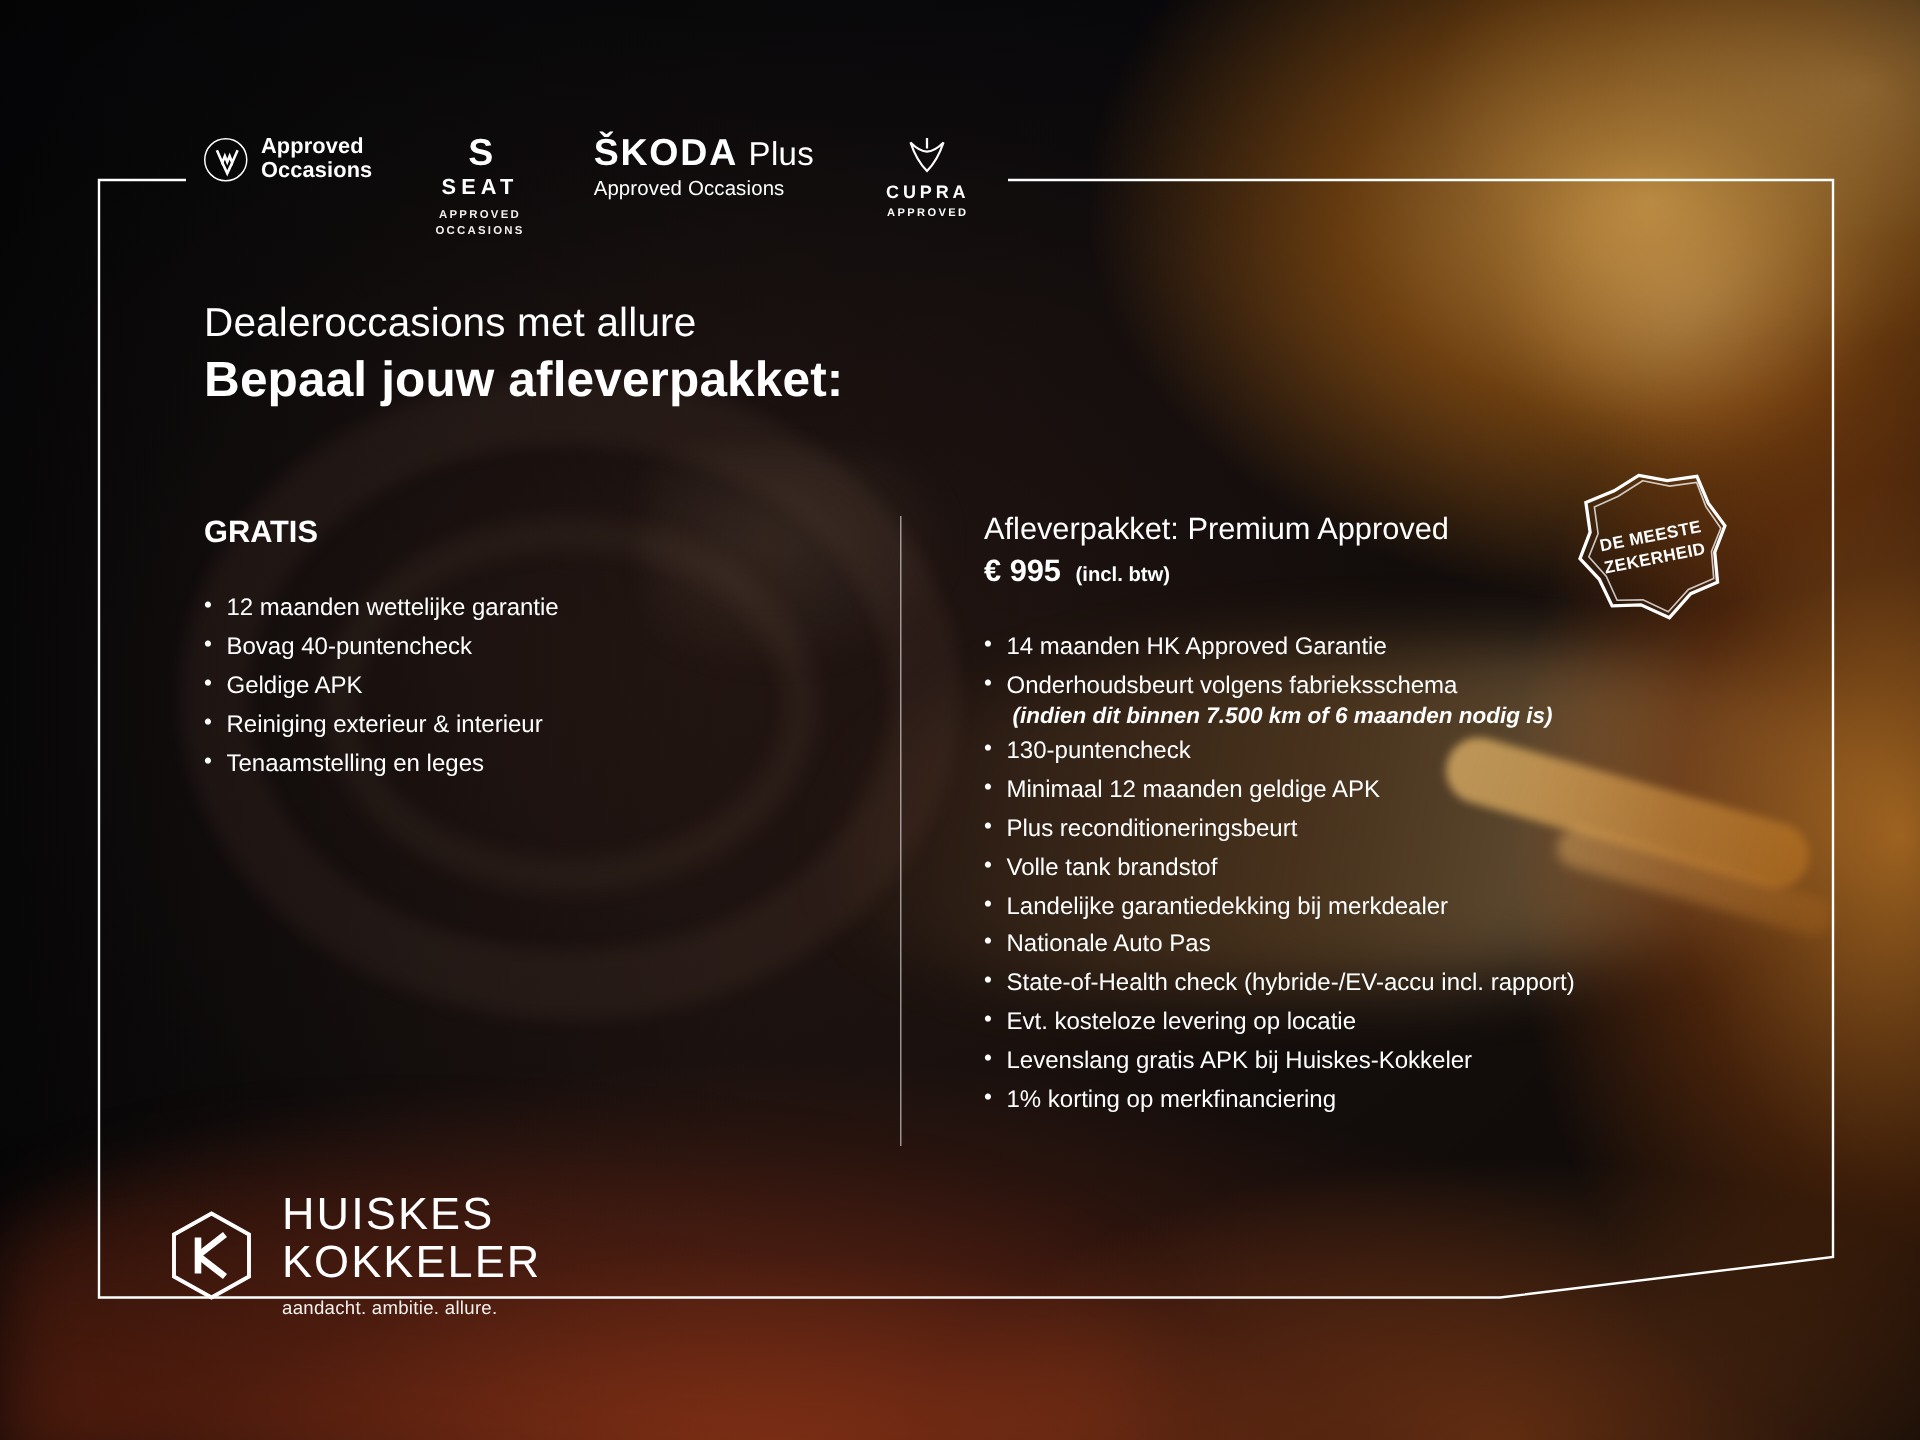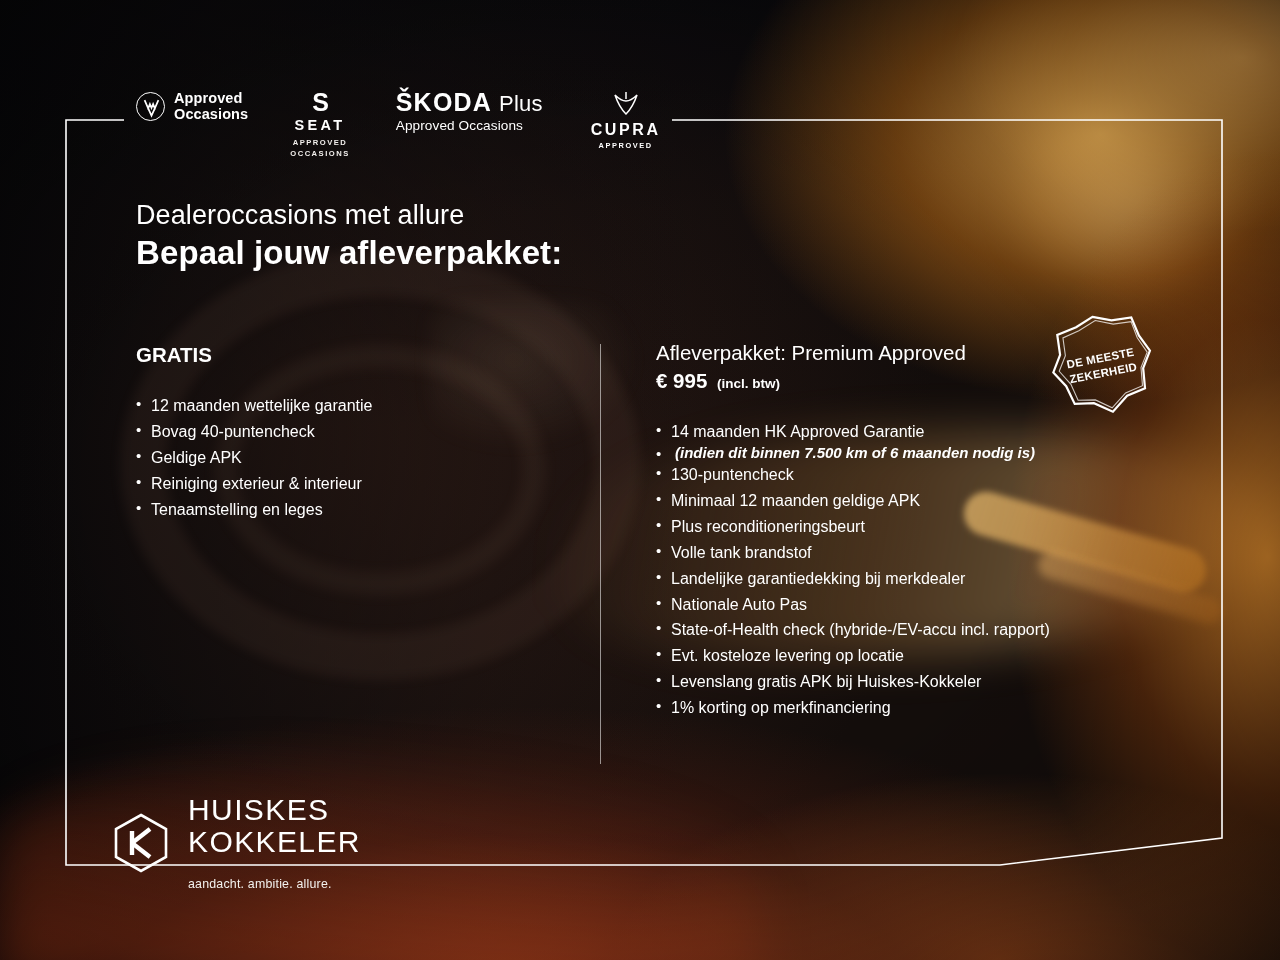--- a/index.html
+++ b/index.html
@@ -125,21 +125,21 @@
   }
 
   .skoda-block { margin-left: 46px; }
   .skoda-top { display: flex; align-items: baseline; gap: 7px; }
   .skoda-word { font-size: 25px; font-weight: 700; letter-spacing: 1.2px; line-height: 1; }
   .skoda-plus { font-size: 22px; font-weight: 400; letter-spacing: 0.2px; line-height: 1; }
   .skoda-sub { font-size: 13.6px; font-weight: 400; margin-top: 3px; letter-spacing: 0.1px; }
 
   .cupra-block { margin-left: 48px; text-align: center; }
   .cupra-mark { height: 26px; display: flex; justify-content: center; }
-  .cupra-word { font-size: 16px; font-weight: 700; letter-spacing: 2.6px; margin-top: 5px; }
+  .cupra-word { font-size: 12px; font-weight: 700; letter-spacing: 2.6px; margin-top: 5px; }
   .cupra-sub { font-size: 7.4px; letter-spacing: 1.6px; margin-top: 2px; font-weight: 600; }
 
   
   .headline { position: absolute; left: 136px; top: 200px; }
   .headline .h-sub {
     font-size: 27px; font-weight: 400; letter-spacing: 0.1px; color: #fff;
   }
   .headline .h-main {
     font-size: 33px; font-weight: 700; margin-top: 3px; letter-spacing: 0.1px;
   }
@@ -186,21 +186,21 @@
   }
 
   
   .brand { position: absolute; left: 110px; top: 795px; display: flex; align-items: center; gap: 16px; }
   .brand-mark { width: 62px; height: 62px; flex: none; }
   .brand-words .bw1, .brand-words .bw2 {
     font-size: 30px; font-weight: 400; letter-spacing: 1.4px; line-height: 1.0;
   }
   .brand-words .bw2 { margin-top: 2px; }
   .brand-tag {
-    font-size: 12.4px; font-weight: 400; letter-spacing: 0.2px; margin-top: 20px;
+    font-size: 12.4px; font-weight: 400; letter-spacing: 0.2px; margin-top: 8px;
     color: #f3f1ee;
   }
 </style>
 </head>
 <body>
 
 <div id="stage">
 
   <div class="bg-layer bg-base"></div>
   <div class="bg-layer bg-darkleft"></div>
@@ -291,20 +291,21 @@
 
     <div class="col col-right">
       <div class="pkg-title">Afleverpakket: Premium Approved</div>
       <div class="pkg-price">
         <span>€ 995</span>
         <span class="vat">(incl. btw)</span>
       </div>
       <ul class="feats">
         <li><span>14 maanden HK Approved Garantie</span></li>
         <li>
+          <span>Onderhoudsbeurt volgens fabrieksschema</span>
           <span class="note">(indien dit binnen 7.500 km of 6 maanden nodig is)</span>
         </li>
         <li><span>130-puntencheck</span></li>
         <li><span>Minimaal 12 maanden geldige APK</span></li>
         <li><span>Plus reconditioneringsbeurt</span></li>
         <li><span>Volle tank brandstof</span></li>
         <li><span>Landelijke garantiedekking bij merkdealer</span></li>
         <li><span>Nationale Auto Pas</span></li>
         <li><span>State-of-Health check (hybride-/EV-accu incl. rapport)</span></li>
         <li><span>Evt. kosteloze levering op locatie</span></li>

